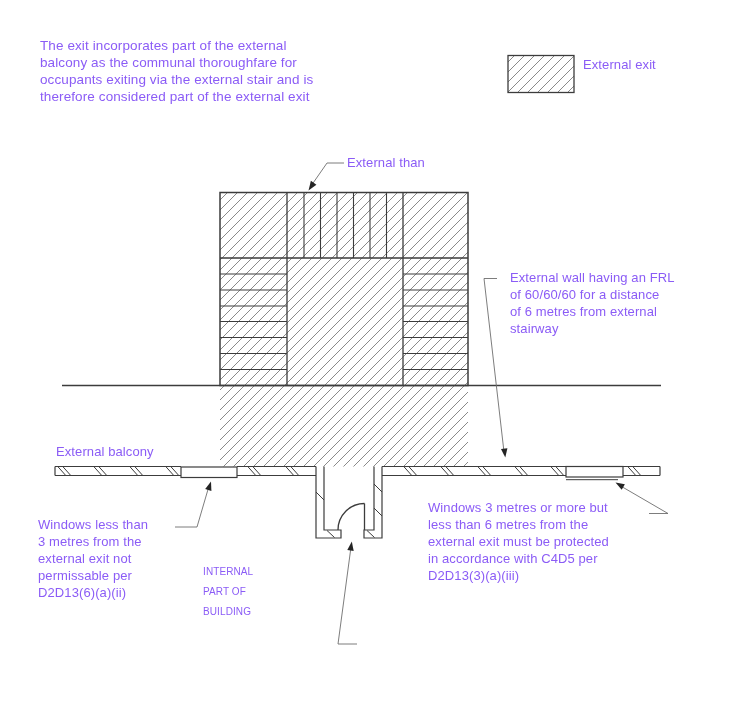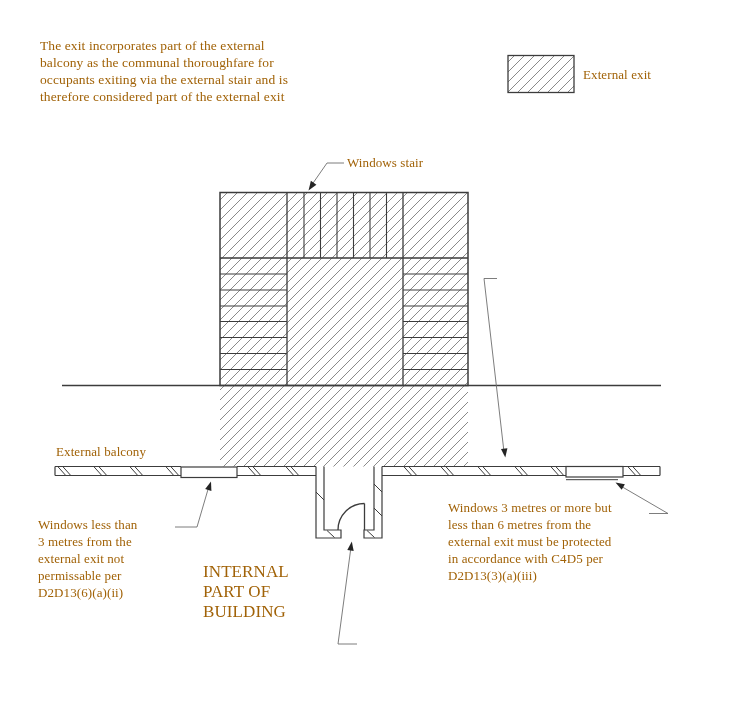--- a/index.html
+++ b/index.html
@@ -2,24 +2,24 @@
 <html><head>
 <meta charset="utf-8">
 <style>
   html,body{margin:0;padding:0;background:#ffffff;}
   #canvas{
     position:relative;width:750px;height:711px;background:#ffffff;overflow:hidden;
     font-family:"Liberation Sans", sans-serif;color:#3a3a3a;
   }
   .txt{
     position:absolute;font-size:13px;line-height:17px;white-space:pre-line;
-    color:#a16207;letter-spacing:0.1px;font-family:Liberation Serif, serif;
+    color:#8b5cf6;letter-spacing:0.1px;
   }
   .intro{font-size:13.5px;line-height:17px;}
-  .caps{line-height:20px;font-size:17px;}
+  .caps{line-height:20px;font-size:10px;}
   svg{position:absolute;left:0;top:0;}
 </style>
 </head>
 <body>
 
 <div id="canvas">
 
   <svg width="750" height="711" viewBox="0 0 750 711">
     <defs>
       <pattern id="hatch" patternUnits="userSpaceOnUse" width="10" height="10">
@@ -94,37 +94,41 @@
       <polygon points="615.5,482.5 624.9,484.2 621.7,489.8"></polygon>
       <polygon points="351.8,541.5 353.7,550.9 347.3,550.0"></polygon>
     </g>
   </svg>
 
   <div class="txt intro" style="left:40px;top:37px;width:350px;">The exit incorporates part of the external
 balcony as the communal thoroughfare for
 occupants exiting via the external stair and is
 therefore considered part of the external exit</div>
 
-  <div class="txt" style="left:583px;top:66px;">External exit</div>
+  <div class="txt" style="left:583px;top:56px;">External exit</div>
 
-  <div class="txt" style="left:347px;top:154px;">Windows stair</div>
+  <div class="txt" style="left:347px;top:154px;">External than</div>
 
+  <div class="txt" style="left:510px;top:269px;width:195px;">External wall having an FRL
+of 60/60/60 for a distance
+of 6 metres from external
+stairway</div>
 
   <div class="txt" style="left:56px;top:443px;text-align:right;">External balcony</div>
 
   <div class="txt" style="left:38px;top:516px;width:160px;">Windows less than
 3 metres from the
 external exit not
 permissable per
 D2D13(6)(a)(ii)</div>
 
   <div class="txt caps" style="left:203px;top:562px;">INTERNAL
 PART OF
 BUILDING</div>
 
-  <div class="txt" style="left:448px;top:499px;width:235px;">Windows 3 metres or more but
+  <div class="txt" style="left:428px;top:499px;width:235px;">Windows 3 metres or more but
 less than 6 metres from the
 external exit must be protected
 in accordance with C4D5 per
 D2D13(3)(a)(iii)</div>
 
 
 </div>
 
 </body></html>

